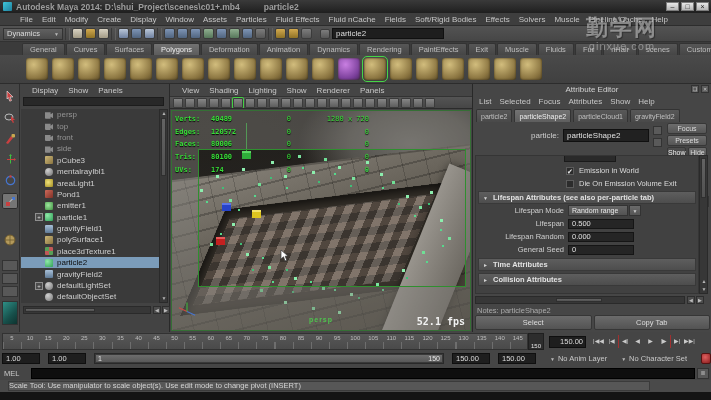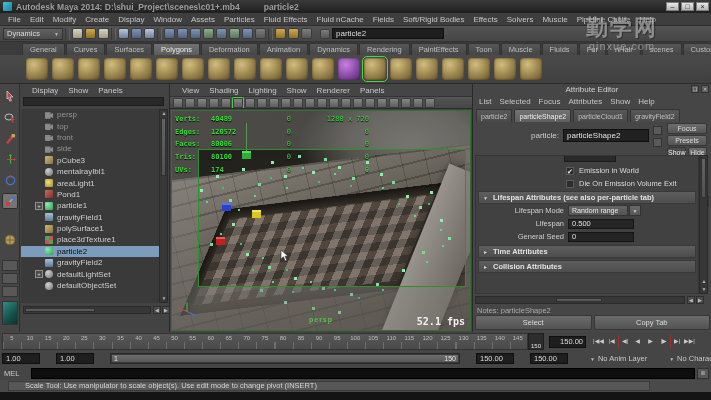--- a/index.html
+++ b/index.html
@@ -12,21 +12,21 @@
     background:linear-gradient(#3a3a3a,#1f1f1f);display:flex;align-items:center;padding:0 2px;}
   .maya-logo{width:9px;height:9px;background:linear-gradient(135deg,#3fc7da,#1e7f9d);margin:0 4px 0 1px;border-radius:1px;}
   #title-text{color:#9d9d9d;font-size:8.5px;font-weight:bold;}
   #doc-title{color:#9d9d9d;font-size:8.5px;font-weight:bold;margin-left:24px;}
   .winbtns{margin-left:auto;display:flex;gap:2px;}
   .winbtn{width:13px;height:9px;background:linear-gradient(#e8e8e8,#b5b5b5);color:#222;
     font-size:7px;line-height:8px;text-align:center;border:1px solid #7c7c7c;}
 
   
   #menubar{position:absolute;left:0;top:13px;width:711px;height:13px;background:#3e3e3e;
-    border-bottom:1px solid #2d2d2d;display:flex;align-items:center;gap:9px;padding-left:8px;
+    border-bottom:1px solid #2d2d2d;display:flex;align-items:center;gap:9px;padding-left:20px;
     font-size:8px;color:#c6c6c6;overflow:hidden;}
 
   
   #statusline{position:absolute;left:0;top:26px;width:711px;height:16px;
     background:linear-gradient(#535353,#464646);border-bottom:1px solid #323232;
     display:flex;align-items:center;}
   .menuset{width:60px;height:12px;margin-left:3px;background:linear-gradient(#616161,#4b4b4b);
     border:1px solid #333;display:flex;align-items:center;justify-content:space-between;
     padding:0 3px;font-size:7.5px;color:#ddd;}
   .car{font-size:5px;color:#b9b9b9;}
@@ -235,41 +235,41 @@
     background:repeating-linear-gradient(90deg,#6e6e6e 0 1px,transparent 1px 18.1px);}
   .tick{flex:1;text-align:center;font-size:6px;color:#bdbdbd;line-height:9px;}
   #tl-playhead{width:16px;height:17px;background:#2d2d2d;border:1px solid #1f1f1f;color:#e2e2e2;
     font-size:6px;display:flex;align-items:flex-end;justify-content:center;}
   #tl-current{width:37px;height:12px;background:#1e1e1e;border:1px solid #0f0f0f;color:#ddd;
     font-size:7.5px;line-height:10px;text-align:right;padding-right:2px;margin-left:5px;}
   #tl-playback{display:flex;margin-left:6px;}
   .pb{min-width:13px;height:13px;color:#c9c9c9;font-size:6px;line-height:13px;text-align:center;}
   .pb:nth-child(3),.pb:nth-child(7){border-left:1px solid #a03030;}
   #rangerow{position:absolute;left:0;top:351px;width:711px;height:15px;background:#454545;
-    display:flex;align-items:center;gap:16px;}
+    display:flex;align-items:center;gap:8px;}
   .rr-field{width:38px;height:11px;background:#1e1e1e;border:1px solid #0f0f0f;color:#ddd;
     font-size:7.5px;line-height:9px;padding-left:3px;flex:0 0 auto;}
   .rr-field:first-child{margin-left:2px;}
   #rr-track{position:relative;width:350px;height:11px;background:#393939;border:1px solid #292929;flex:0 0 auto;}
   #rr-bar{position:absolute;left:1px;top:1px;bottom:1px;right:1px;background:linear-gradient(#6d6d6d,#585858);}
   #rr-start{position:absolute;left:3px;top:0;font-size:7px;color:#e5e5e5;line-height:10px;}
   #rr-end{position:absolute;right:3px;top:0;font-size:7px;color:#e5e5e5;line-height:10px;}
   .rr-dd{display:flex;align-items:center;gap:3px;font-size:7.5px;color:#c9c9c9;margin-left:6px;}
   #autokey{width:11px;height:11px;border-radius:2px;margin-left:6px;
     background:radial-gradient(circle at 40% 35%,#e06060,#8a1d1d);border:1px solid #561212;}
   #cmdline{position:absolute;left:0;top:366px;width:711px;height:14px;background:#454545;
     display:flex;align-items:center;}
   #cmd-label{margin-left:4px;width:27px;font-size:7.5px;color:#c9c9c9;}
   #cmd-input{flex:1;height:11px;background:#0e0e0e;border:1px solid #000;}
   #cmd-icon{width:12px;height:11px;background:#585858;border:1px solid #333;margin:0 2px;
     font-size:6px;line-height:9px;text-align:center;color:#bbb;}
   #helpline{position:absolute;left:0;top:380px;width:711px;height:12px;background:#4a4a4a;
     display:flex;align-items:center;}
   #help-text{margin-left:8px;width:642px;height:10px;background:#575757;border:1px solid #3b3b3b;
-    font-size:7.5px;color:#d4d4d4;line-height:8px;padding-left:16px;overflow:hidden;}
+    font-size:7.5px;color:#d4d4d4;line-height:8px;padding-left:0;overflow:hidden;}
   #bottomstrip{position:absolute;left:0;top:392px;width:711px;height:8px;background:#141414;}
 
   
   #watermark{position:absolute;left:586px;top:13px;z-index:50;text-align:center;pointer-events:none;}
   #wm1{font-size:22px;font-weight:bold;letter-spacing:2px;color:rgba(210,210,210,.55);
     text-shadow:1px 1px 1px rgba(0,0,0,.35);}
   #wm2{font-size:11px;letter-spacing:1px;margin-top:-3px;color:rgba(205,205,205,.5);}
 </style>
 </head>
 <body>
@@ -357,21 +357,21 @@
 
   <span class="shelf-tab">General</span>
       <span class="shelf-tab">Curves</span>
       <span class="shelf-tab">Surfaces</span>
       <span class="shelf-tab active">Polygons</span>
       <span class="shelf-tab">Deformation</span>
       <span class="shelf-tab">Animation</span>
       <span class="shelf-tab">Dynamics</span>
       <span class="shelf-tab">Rendering</span>
       <span class="shelf-tab">PaintEffects</span>
-      <span class="shelf-tab">Toon</span>
+      <span class="shelf-tab">Exit</span>
       <span class="shelf-tab">Muscle</span>
       <span class="shelf-tab">Fluids</span>
       <span class="shelf-tab">Fur</span>
       <span class="shelf-tab">nHair</span>
       <span class="shelf-tab">scenes</span>
       <span class="shelf-tab">Custom</span>
     </div>
   <div id="shelficons">
 
   <span class="shelf-icon"></span>
@@ -489,20 +489,25 @@
       </div>
         <div class="ol-row">
         <span class="ol-exp"></span>
         <span class="ol-ic ic-area-light"></span>
         <span class="ol-label">areaLight1</span>
       </div>
         <div class="ol-row">
         <span class="ol-exp"></span>
         <span class="ol-ic ic-fluid"></span>
         <span class="ol-label">Pond1</span>
+      </div>
+        <div class="ol-row">
+        <span class="ol-exp"></span>
+        <span class="ol-ic ic-emitter"></span>
+        <span class="ol-label">emitter1</span>
       </div>
         <div class="ol-row">
         <span class="ol-exp">+</span>
         <span class="ol-ic ic-particles"></span>
         <span class="ol-label">particle1</span>
       </div>
         <div class="ol-row">
         <span class="ol-exp"></span>
         <span class="ol-ic ic-gravity-field"></span>
         <span class="ol-label">gravityField1</span>
@@ -707,20 +712,24 @@
       <div class="ae-row">
         <span class="ae-rlabel">Lifespan Mode</span>
         <span class="ae-dd">Random range</span>
         <span class="ae-ddbtn">▼</span>
       </div>
       <div>
 
       <div class="ae-row">
           <span class="ae-rlabel">Lifespan</span>
           <span class="ae-rfield">0.500</span>
+        </div>
+          <div class="ae-row">
+          <span class="ae-rlabel">Lifespan Random</span>
+          <span class="ae-rfield">0.000</span>
         </div>
           <div class="ae-row">
           <span class="ae-rlabel">General Seed</span>
           <span class="ae-rfield">0</span>
         </div>
         </div>
       <div>
 
       <div class="ae-sechdr">
           <span class="tri closed"></span>

